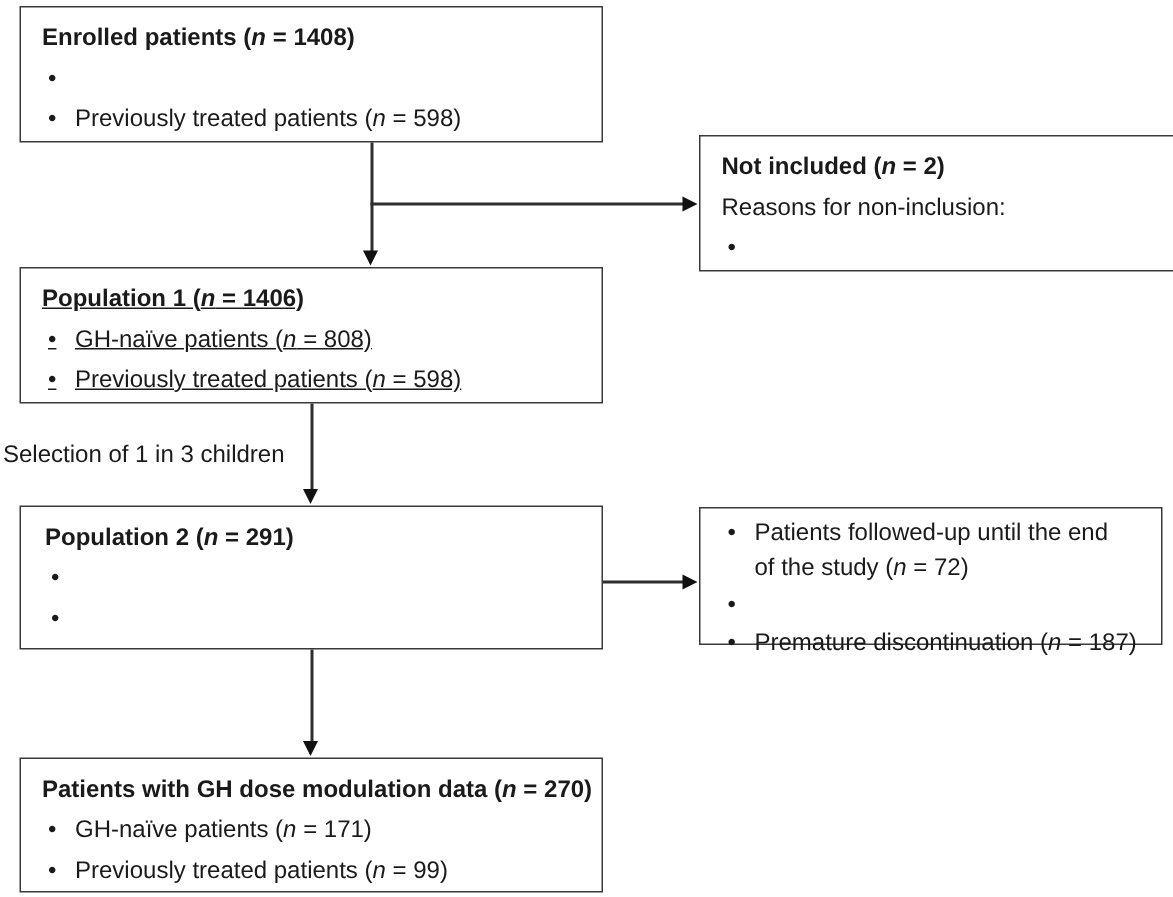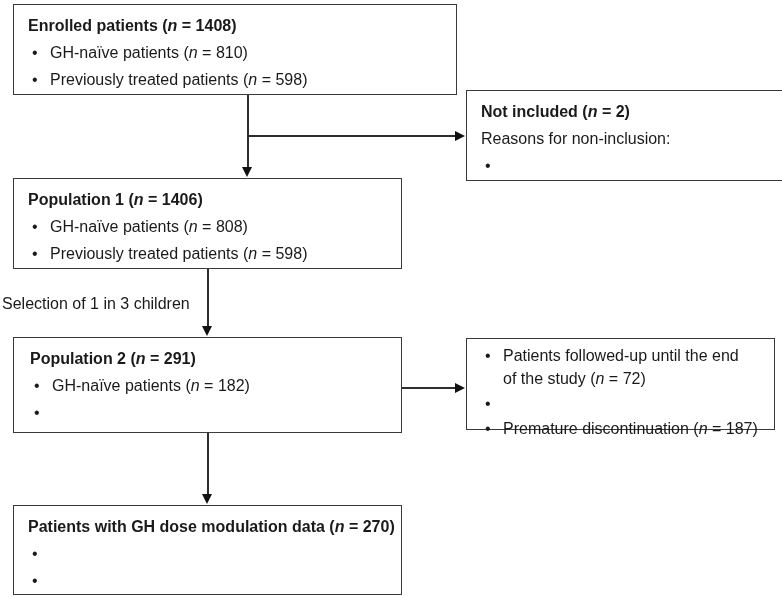--- a/index.html
+++ b/index.html
@@ -29,23 +29,23 @@
   }
   .box-title{font-weight:bold;white-space:nowrap;}
   .box-subtitle{white-space:nowrap;}
   ul.bullet-list{list-style:none;margin:0;padding:0 0 0 4px;}
   ul.bullet-list li{display:flex;align-items:flex-start;}
   .marker{width:18px;flex:none;}
   .btext{white-space:pre-line;}
   i{font-style:italic;}
 
   
-  #box-enrolled   {left:13px;  top:4px;   width:444px; height:91px;}
+  #box-enrolled   {left:13px;  top:4px;   width:389px; height:91px;}
   #box-notincluded{left:466px; top:90px;  width:335px; height:91px;}
-  #box-pop1       {left:13px;  top:178px; width:389px; height:91px;}
+  #box-pop1       {left:13px;  top:178px; width:389px; height:91px;text-decoration:underline;}
   #box-pop2       {left:13px;  top:337px; width:389px; height:96px;padding-left:16px;}
   #box-followup   {left:466px; top:338px; width:309px; height:92px;
                    padding-top:5px; line-height:23px;}
   #box-followup li{margin-bottom:2px;}
   #box-modulation {left:13px;  top:505px; width:389px; height:90px;}
 
   
   .vline,.hline{position:absolute;background:var(--connector);}
   .vline{width:1.5px;}
   .hline{height:1.5px;}
@@ -77,21 +77,20 @@
 </head>
 <body>
 
 <div class="canvas">
 
   <div class="box" id="box-enrolled">
     <div class="box-title">Enrolled patients (<i>n</i> = 1408)</div>
     <ul class="bullet-list">
         <li>
           <span class="marker">•</span>
-          <span class="btext">GH-naïve patients (<i>n</i> = 810)</span>
         </li>
         <li>
           <span class="marker">•</span>
           <span class="btext">Previously treated patients (<i>n</i> = 598)</span>
         </li>
       </ul>
   </div>
 
   <div class="box" id="box-notincluded">
     <div class="box-title">Not included (<i>n</i> = 2)</div>
@@ -115,21 +114,20 @@
           <span class="btext">Previously treated patients (<i>n</i> = 598)</span>
         </li>
       </ul>
   </div>
 
   <div class="box" id="box-pop2">
     <div class="box-title">Population 2 (<i>n</i> = 291)</div>
     <ul class="bullet-list">
         <li>
           <span class="marker">•</span>
-          <span class="btext">GH-naïve patients (<i>n</i> = 182)</span>
         </li>
         <li>
           <span class="marker">•</span>
         </li>
       </ul>
   </div>
 
   <div class="box" id="box-followup">
     <ul class="bullet-list">
         <li>
@@ -145,23 +143,25 @@
           <span class="btext">Premature discontinuation (<i>n</i> = 187)</span>
         </li>
       </ul>
   </div>
 
   <div class="box" id="box-modulation">
     <div class="box-title">Patients with GH dose modulation data (<i>n</i> = 270)</div>
     <ul class="bullet-list">
         <li>
           <span class="marker">•</span>
+          <span class="btext">GH-naïve patients (<i>n</i> = 171)</span>
         </li>
         <li>
           <span class="marker">•</span>
+          <span class="btext">Previously treated patients (<i>n</i> = 99)</span>
         </li>
       </ul>
   </div>
 
   <div class="free-label">Selection of 1 in 3 children</div>
 
   <div class="vline" id="v1"></div>
   <div class="arrow-down" id="a1"></div>
 
   <div class="hline" id="h1"></div>

